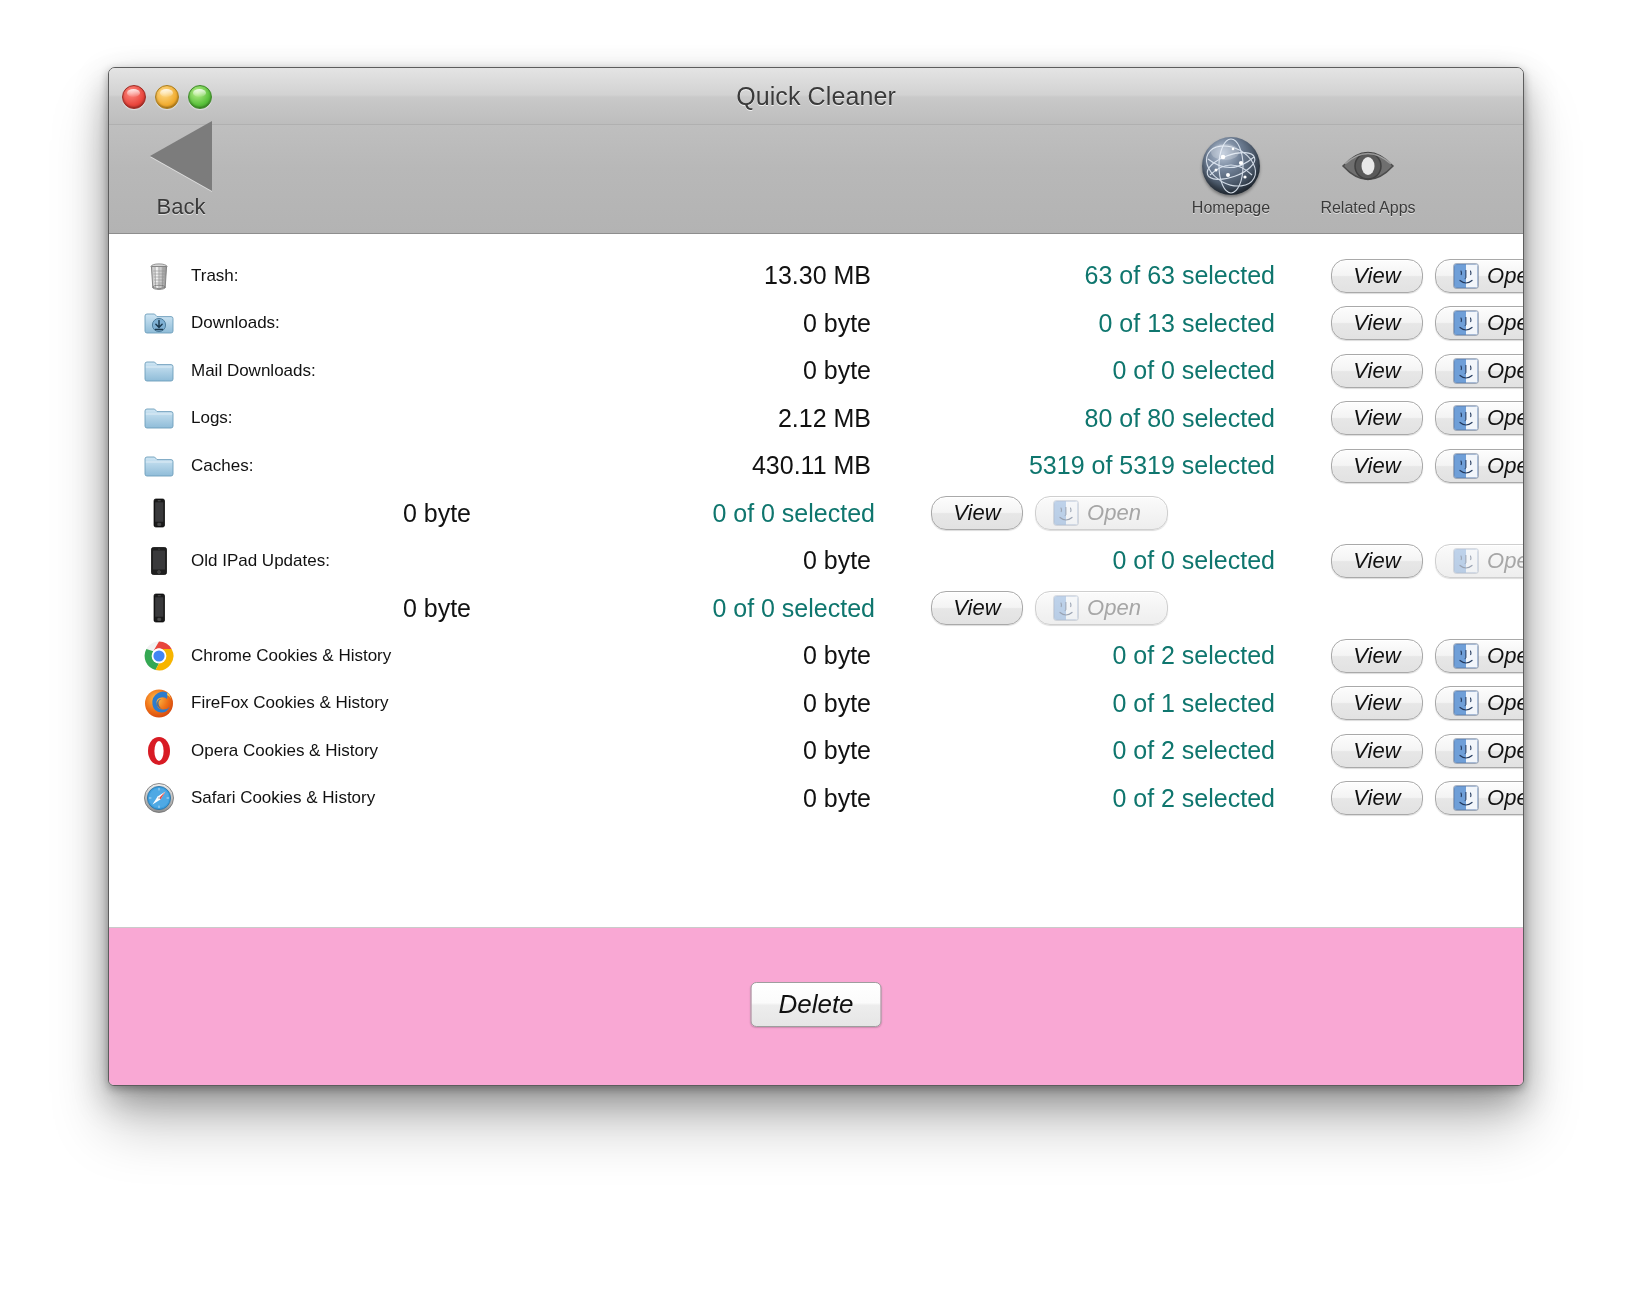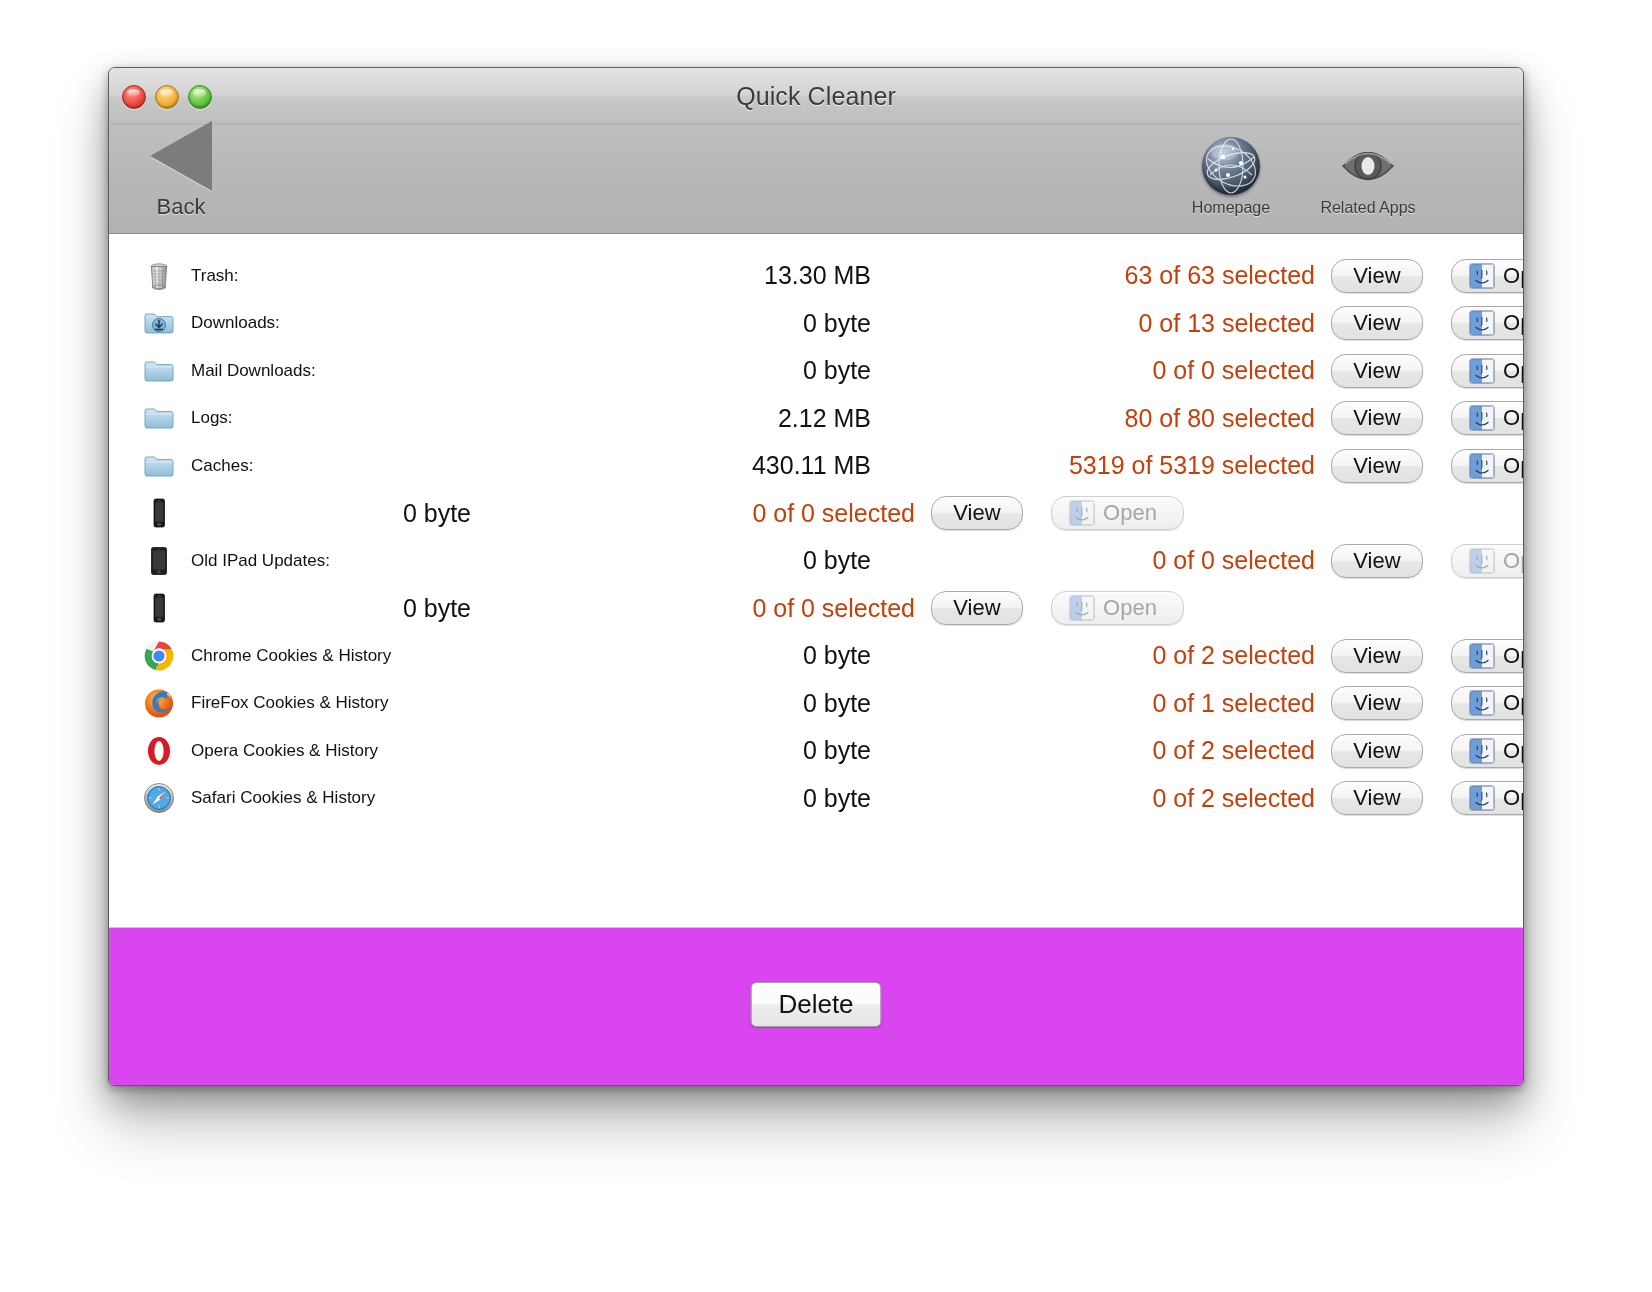--- a/index.html
+++ b/index.html
@@ -182,29 +182,30 @@
     text-align: right;
     font-size: 25px;
     color: #111;
     white-space: nowrap;
   }
   .cell-sel {
     width: 460px;
     min-width: 460px;
     text-align: right;
     font-size: 25px;
-    color: #c2410c;
-    padding-right: 16px;
+    color: #0f766e;
+    padding-right: 56px;
     box-sizing: border-box;
     white-space: nowrap;
   }
   .cell-actions {
     display: flex;
     align-items: flex-start;
-    gap: 28px;
+    gap: 12px;
+    font-style: italic;
   }
 
   
   .btn {
     font-family: "Liberation Sans", sans-serif;
     font-size: 22px;
     color: #111;
     background: linear-gradient(to bottom, #fdfdfd 0%, #f4f4f4 48%, #e7e7e7 52%, #e2e2e2 100%);
     border: 1px solid #a9a9a9;
     border-radius: 15px;
@@ -235,24 +236,25 @@
     width: 24px; height: 24px;
     border-radius: 3px;
     position: relative;
     overflow: hidden;
     flex: none;
     box-shadow: 0 0 0 1px rgba(90,110,140,0.5);
   }
 
   
   #footer {
-    background: #d946ef;
+    background: #f9a8d4;
     height: 160px;
     border-top: 1px solid #cacaca;
     position: relative;
+    font-style: italic;
   }
   #delete-button {
     position: absolute;
     left: 50%;
     transform: translateX(-50%);
     top: 54px;
     width: 131px;
     height: 45px;
     font-size: 26px;
     color: #111;

